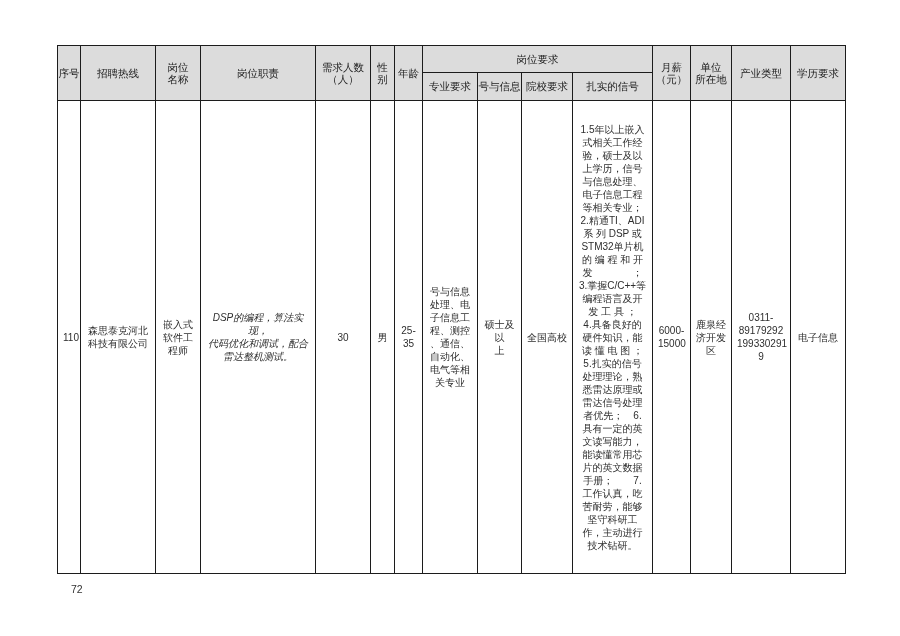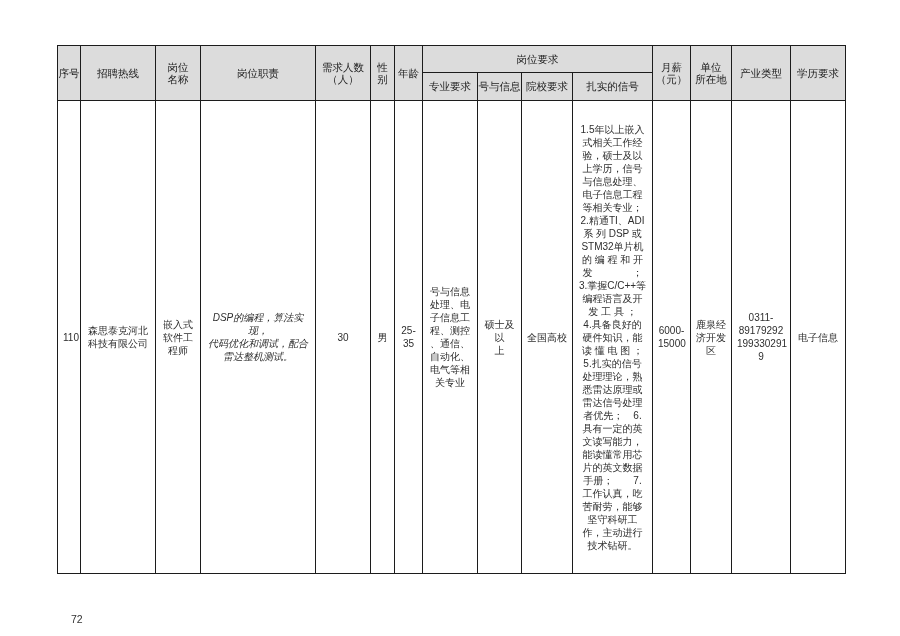--- a/index.html
+++ b/index.html
@@ -56,21 +56,20 @@
     font-size: 10px;
     line-height: 12.6px;
     padding: 0 2px;
   }
   .page-number {
     position: absolute;
     left: 71px;
     top: 583px;
     font-size: 10.5px;
     color: #333;
-    margin-top: 30px;
   }
 </style>
 </head>
 <body>
 
 <div class="page">
 
   <table class="doc-table">
     <colgroup>
       <col style="width:23px">

